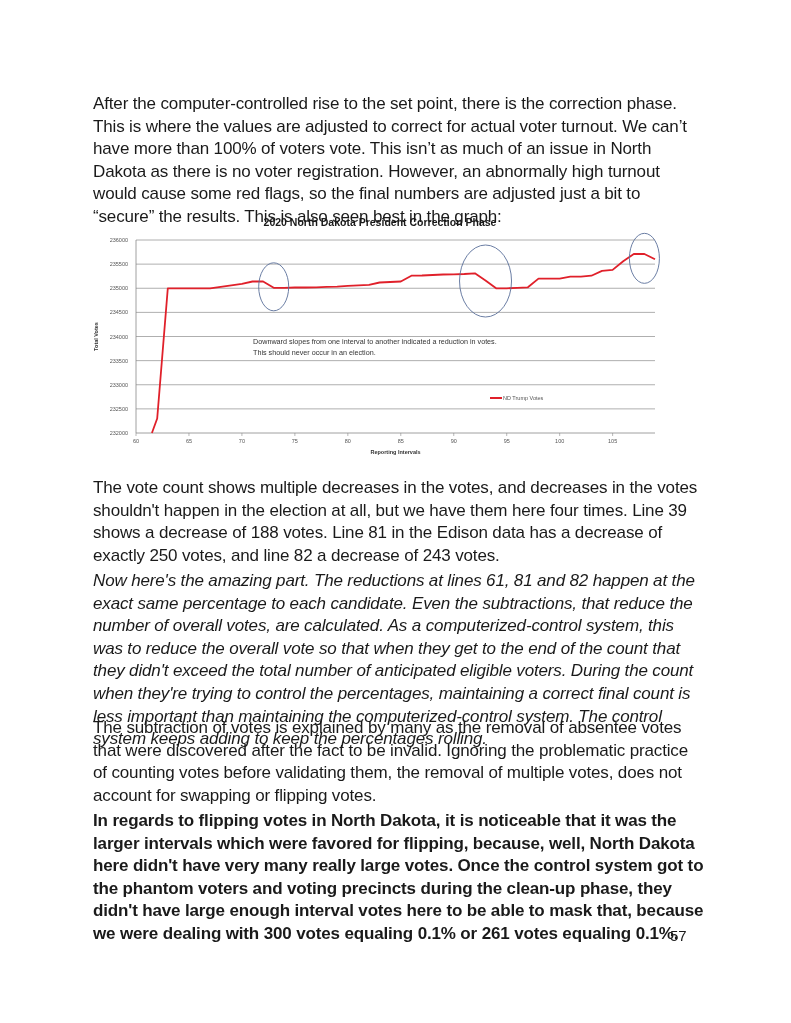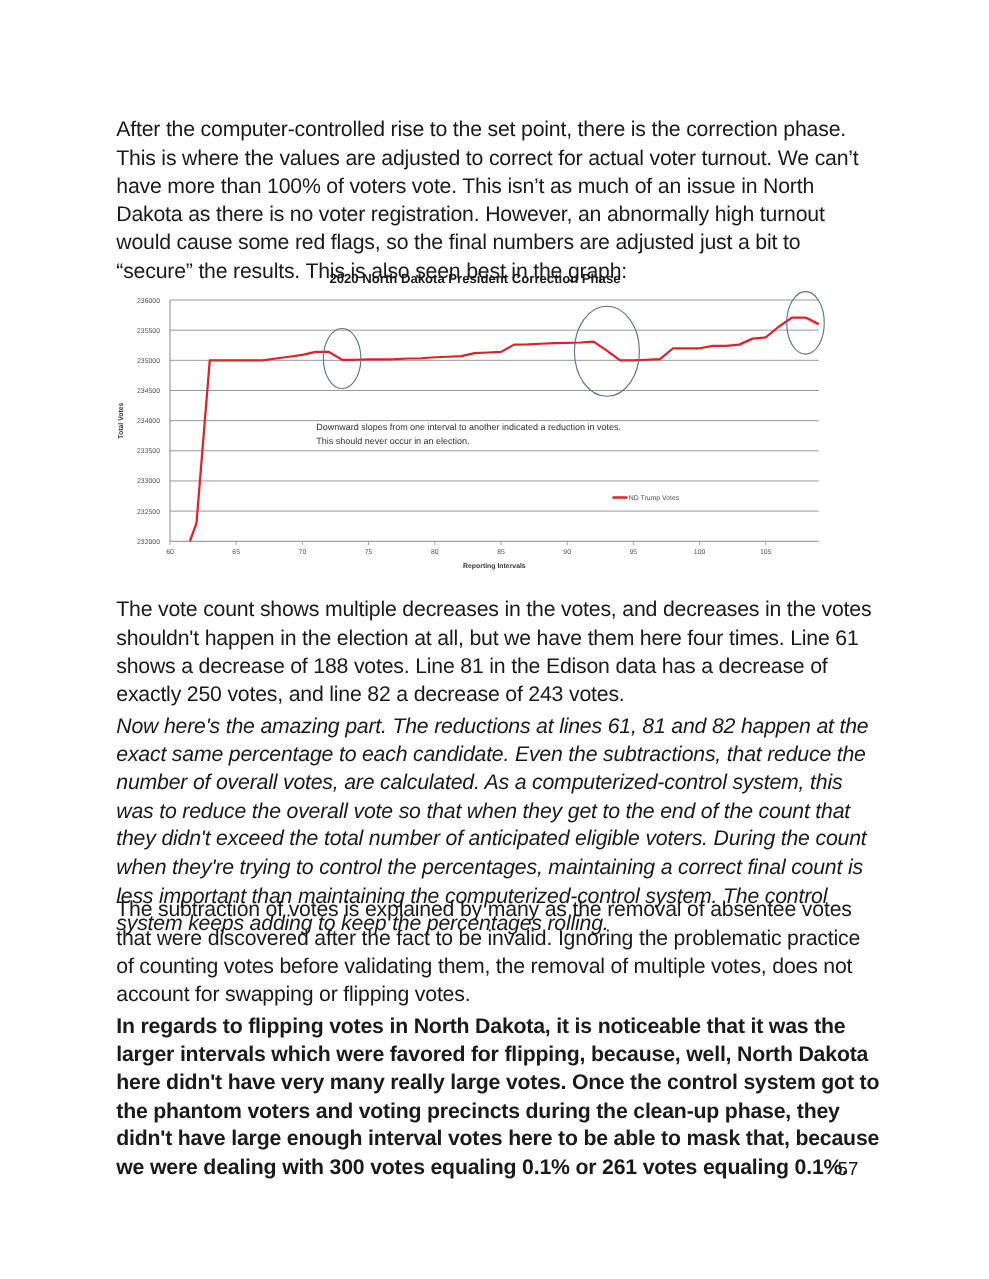--- a/index.html
+++ b/index.html
@@ -134,18 +134,18 @@
         <ellipse cx="554.408163265306" cy="48.33500000000001" rx="15" ry="25" fill="none" stroke="#5a6f9a" stroke-width="0.9"></ellipse>
       </g>
     <text class="annot" id="annot0" x="163" y="134">Downward slopes from one interval to another indicated a reduction in votes.</text>
     <text class="annot" id="annot1" x="163" y="145">This should never occur in an election.</text>
     <g id="legend">
       <line id="legend-swatch" x1="400" y1="188" x2="412" y2="188" stroke-width="2" stroke="#e0202a"></line>
       <text class="legend-text" x="413" y="190">ND Trump Votes</text>
     </g>
   </svg>
 
-  <p class="para" id="p2">The vote count shows multiple decreases in the votes, and decreases in the votes shouldn't happen in the election at all, but we have them here four times. Line 61 shows a decrease of 188 votes.  Line 81 in the Edison data has a decrease of exactly 250 votes, and line 82 a decrease of 243 votes.</p>
+  <p class="para" id="p2">The vote count shows multiple decreases in the votes, and decreases in the votes shouldn't happen in the election at all, but we have them here four times. Line 39 shows a decrease of 188 votes.  Line 81 in the Edison data has a decrease of exactly 250 votes, and line 82 a decrease of 243 votes.</p>
   <p class="para" id="p3">Now here's the amazing part. The reductions at lines 61, 81 and 82 happen at the exact same percentage to each candidate. Even the subtractions, that reduce the number of overall votes, are calculated.  As a computerized-control system, this was to reduce the overall vote so that when they get to the end of the count that they didn't exceed the total number of anticipated eligible voters.  During the count when they're trying to control the percentages, maintaining a correct final count is less important than maintaining the computerized-control system. The control system keeps adding to keep the percentages rolling.</p>
   <p class="para" id="p4">The subtraction of votes is explained by many as the removal of absentee votes that were discovered after the fact to be invalid.  Ignoring the problematic practice of counting votes before validating them, the removal of multiple votes, does not account for swapping or flipping votes.</p>
   <p class="para" id="p5">In regards to flipping votes in North Dakota, it is noticeable that it was the larger intervals which were favored for flipping, because, well, North Dakota here didn't have very many really large votes.  Once the control system got to the phantom voters and voting precincts during the clean-up phase, they didn't have large enough interval votes here to be able to mask that, because we were dealing with 300 votes equaling 0.1% or 261 votes equaling 0.1%.</p>
   <div class="page-num">57</div>
 </div>
 
 </body></html>

